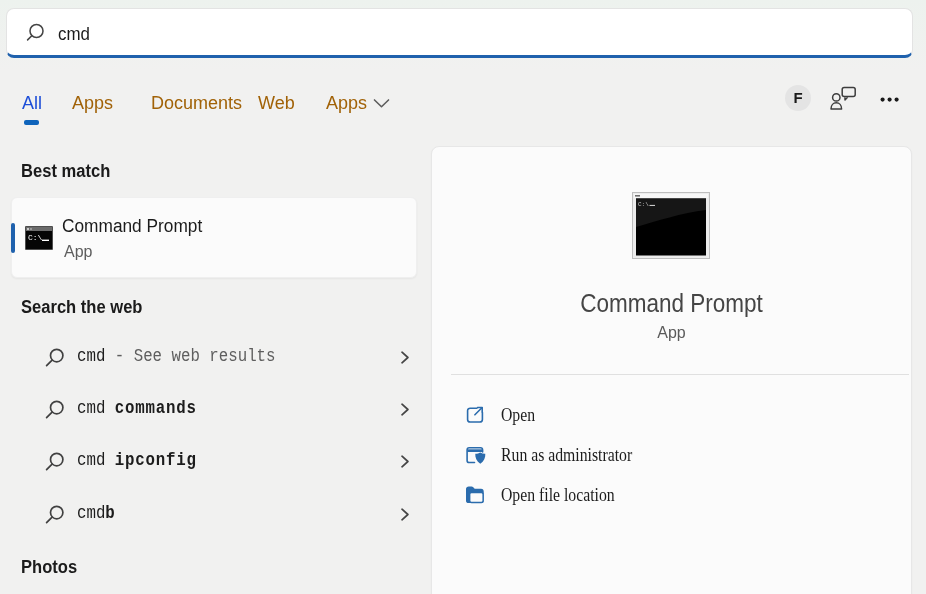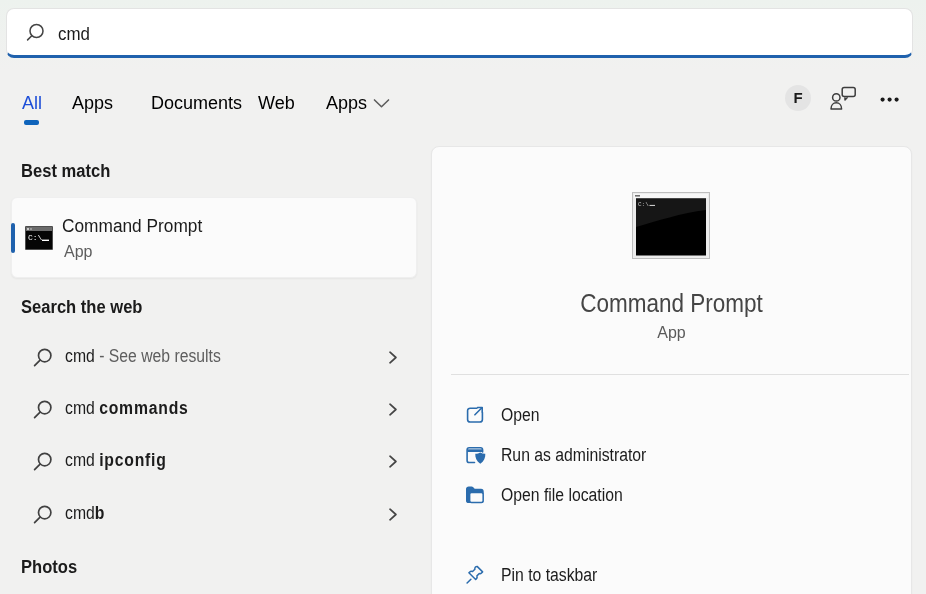--- a/index.html
+++ b/index.html
@@ -16,21 +16,21 @@
   .searchbox {
     left:6px; top:8px; width:907px; height:50px;
     background:#fff;
     border:1px solid #e3e3e3;
     border-bottom:3px solid #1f61ad;
     border-radius:8px;
   }
   .searchbox .q { position:absolute; left:51px; top:0; height:50px; line-height:50px; font-size:19px; color:#1c1c1c; transform:scaleX(.89); transform-origin:left center; }
 
   
-  .tab { top:90px; height:26px; line-height:26px; font-size:18px; color:#000000; }
+  .tab { top:90px; height:26px; line-height:26px; font-size:18px; color:#a16207; }
   .tab.active { color:#1d4ed8; }
   .underline { left:24px; top:120px; width:15px; height:4.5px; border-radius:2px; background:#0f64bb; }
 
   .avatar {
     left:785px; top:85px; width:26px; height:26px; border-radius:50%;
     background:#e4e4e4; text-align:center; line-height:26px;
     font-size:15px; font-weight:600; color:#1a1a1a;
   }
 
   h3 { font-size:18px; font-weight:700; color:#1b1b1b; transform:scaleX(.92); transform-origin:left center; }
@@ -39,37 +39,37 @@
   .bmcard {
     left:11px; top:197px; width:406px; height:81px;
     background:#fbfbfb; border:1px solid #efefef; border-radius:6px;
     box-shadow:0 1px 2px rgba(0,0,0,.05);
   }
   .accent { position:absolute; left:-1px; top:25px; width:4px; height:30px; border-radius:2px; background:#1f61ad; }
   .bmtitle { position:absolute; left:50px; top:16px; font-size:18px; line-height:24px; color:#1b1b1b; transform:scaleX(.96); transform-origin:left center; }
   .bmsub  { position:absolute; left:52px; top:44px; font-size:16px; line-height:20px; color:#5d5d5d; }
 
   
-  .wrow { left:4px; width:420px; height:52px; }
+  .wrow { left:16px; width:420px; height:52px;font-family:Liberation Mono, monospace; }
   .wrow .ic { position:absolute; left:28.5px; top:16.5px; }
   .wrow .txt { position:absolute; left:61px; top:0; height:52px; line-height:52px; font-size:18px; color:#1c1c1c; transform:scaleX(.875); transform-origin:left center; }
   .wrow .txt .gray { color:#5e5e5e; }
   .wrow .txt b { letter-spacing:.9px; }
   .wrow .chev { position:absolute; left:384.5px; top:20.8px; }
 
   
   .rcard {
     left:431px; top:146px; width:481px; height:449px;
     background:#fbfbfb; border:1px solid #e7e7e7; border-radius:8px 8px 0 0;
     box-shadow:0 1px 2px rgba(0,0,0,.04);
   }
   .rtitle { position:absolute; left:0; top:140px; width:100%; text-align:center; font-size:25px; line-height:32px; color:#454545; transform:scaleX(.9); }
   .rsub   { position:absolute; left:0; top:176px; width:100%; text-align:center; font-size:16px; line-height:20px; color:#5a5a5a; }
   .divider { position:absolute; left:19px; top:227px; width:458px; height:1.3px; background:#e0e0e0; }
-  .arow { position:absolute; left:0; width:100%; height:40px; }
+  .arow { position:absolute; left:0; width:100%; height:40px;font-family:Liberation Serif, serif; }
   .arow .aic { position:absolute; left:33px; top:9px; }
   .arow .atxt { position:absolute; left:69px; top:1px; height:40px; line-height:40px; font-size:18px; color:#1c1c1c; transform:scaleX(.875); transform-origin:left center; }
 </style>
 </head>
 <body>
 
   <div class="abs searchbox">
     <svg style="position:absolute;left:12px;top:14px" width="25" height="20" viewBox="0 0 25 20">
       <circle cx="17.5" cy="8" r="6.5" fill="none" stroke="#454545" stroke-width="1.55"></circle>
       <line x1="12.8" y1="12.7" x2="8.6" y2="16.9" stroke="#454545" stroke-width="1.55" stroke-linecap="round"></line>
@@ -194,22 +194,13 @@
       <div class="atxt">Open file location</div>
     </div>
     <div class="arow" style="top:287px">
       <svg class="aic" width="21" height="21" viewBox="0 0 21 21">
         <path d="M17.6 9 V7 C17.6 5.8 16.7 4.8 15.5 4.8 H4.2 C3 4.8 2.1 5.8 2.1 7 V17.4 C2.1 18.6 3 19.5 4.2 19.5 H9.5" fill="none" stroke="#2b6cad" stroke-width="1.6" stroke-linecap="round"></path>
         <rect x="2.3" y="6.3" width="15.1" height="2.7" fill="#2b6cad"></rect>
         <path d="M15.2 9.4 c1.7 1 3.4 1.4 5.1 1.3 c.3 3.9 -1.3 7.6 -5 10 c-3.7 -2.4 -5.3 -6.1 -5 -10 c1.7 .1 3.4 -.3 4.9 -1.3 z" fill="#2b6cad"></path>
       </svg>
       <div class="atxt">Run as administrator</div>
     </div>
-    <div class="arow" style="top:407px">
-      <svg class="aic" width="21" height="21" viewBox="0 0 21 21">
-        <g fill="none" stroke="#2b6cad" stroke-width="1.5" stroke-linejoin="round" stroke-linecap="round">
-          <path d="M12.1 3.4 l5.5 5.5 -1.1 1.1 c-.6 .6 -1.45 .8 -2.25 .55 l-2.3 2.3 c.4 1.1 .1 2.3 -.7 3.1 l-.6 .6 -6.75 -6.75 .6 -.6 c.8 -.8 2 -1.1 3.1 -.7 l2.3 -2.3 c-.25 -.8 -.05 -1.65 .55 -2.25 z"></path>
-          <line x1="2.1" y1="20" x2="5.9" y2="16.2"></line>
-        </g>
-      </svg>
-      <div class="atxt">Pin to taskbar</div>
-    </div>
   </div>
 
 </body></html>

